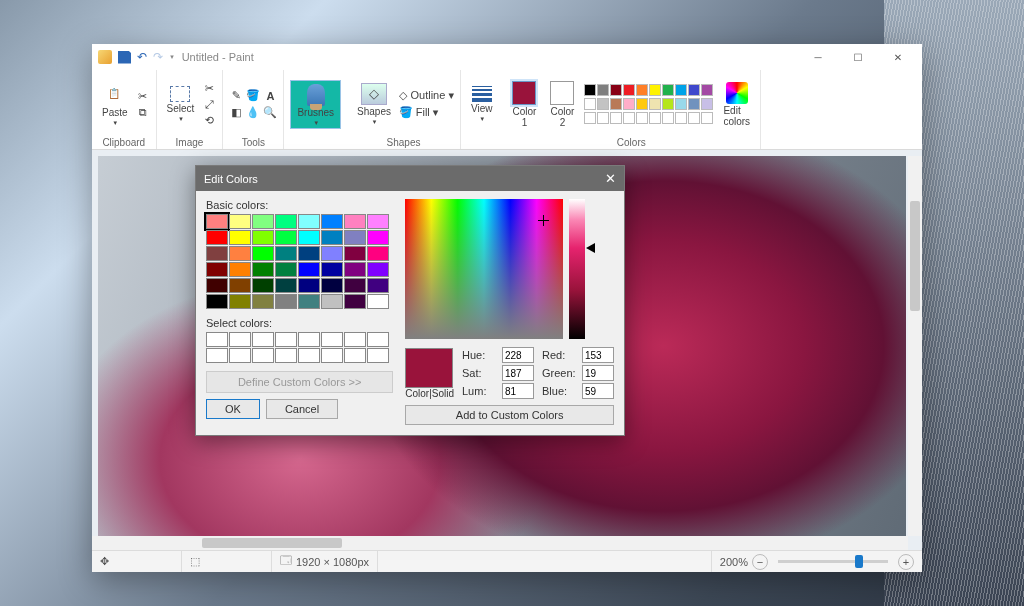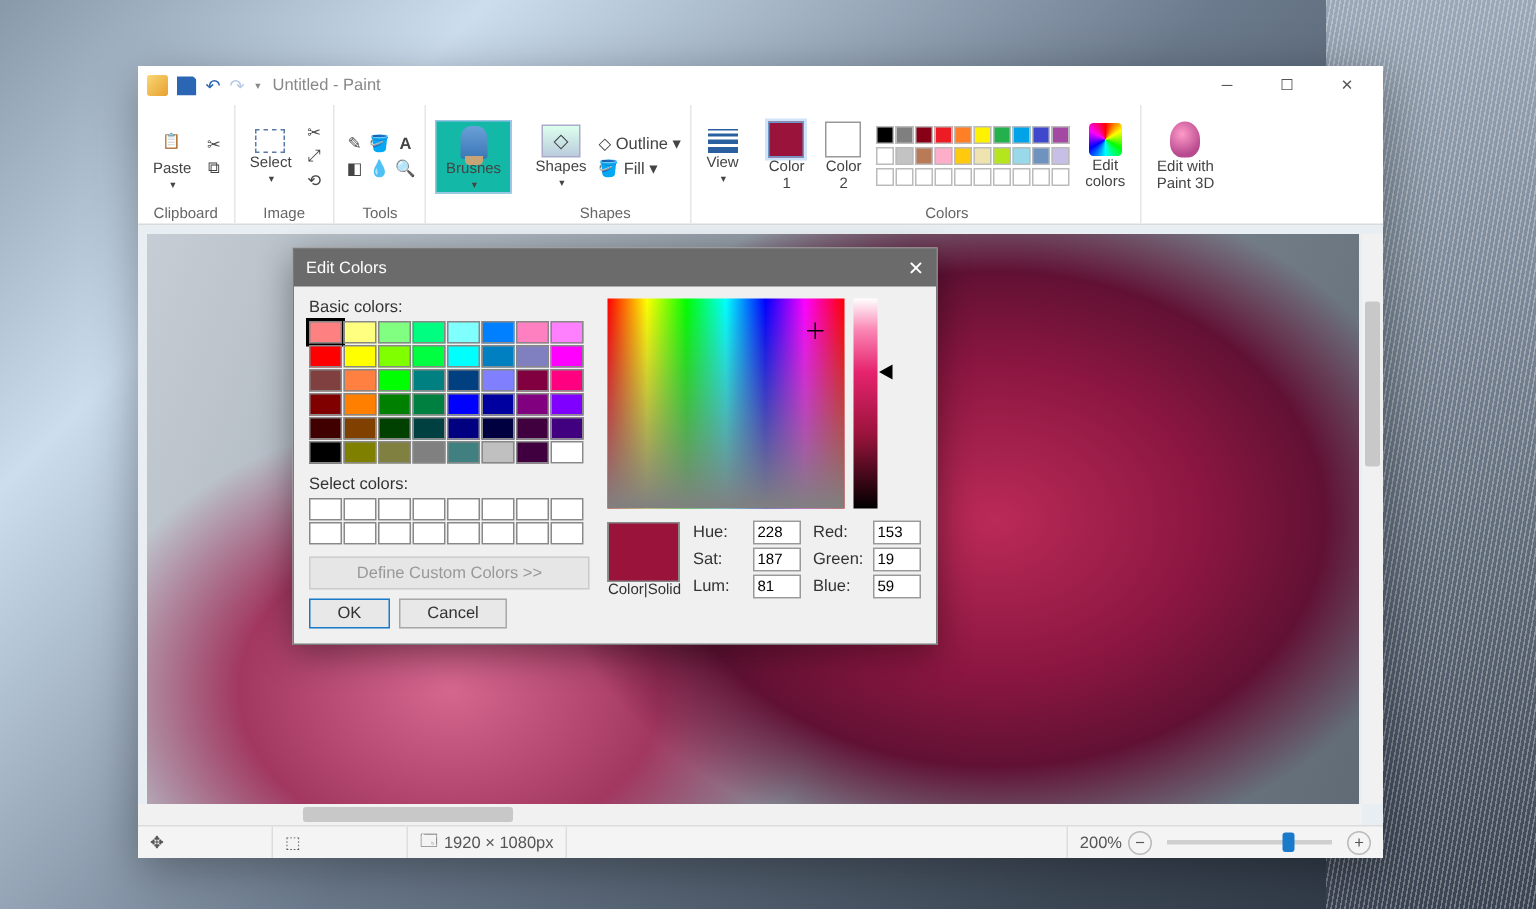--- a/index.html
+++ b/index.html
@@ -263,37 +263,27 @@
               <div class="palette-cell" style="background: rgb(255, 255, 255);"></div>
               <div class="palette-cell" style="background: rgb(255, 255, 255);"></div>
               <div class="palette-cell" style="background: rgb(255, 255, 255);"></div>
               <div class="palette-cell" style="background: rgb(255, 255, 255);"></div>
               <div class="palette-cell" style="background: rgb(255, 255, 255);"></div>
               <div class="palette-cell" style="background: rgb(255, 255, 255);"></div>
             </div>
           </div>
         <div class="vbtn">
           <div class="editcolors-icon"></div>
-          <span style="white-space:pre;text-align:center">Edit
+          <span style="white-space:pre;">Edit
 colors</span>
         </div>
       </div>
       <div class="group-label">Colors</div>
     </div>
 
-    <div class="group" style="border-right:none">
-      <div class="group-body">
-        <div class="vbtn">
-          <div class="paint3d-icon"></div>
-          <span style="white-space:pre;text-align:center">Edit with
-Paint 3D</span>
-        </div>
-      </div>
-      <div class="group-label">&nbsp;</div>
-    </div>
   </div>
 
   <div class="canvas-area">
     <div class="canvas-img"></div>
     <div class="vscroll"></div>
     <div class="hscroll"></div>
   </div>
 
   <div class="statusbar">
     <div class="status-sect">
@@ -452,15 +442,16 @@
           <div class="field-row">
               <span class="field-lbl">Green:</span>
               <input class="field-in" value="19" style="">
             </div>
           <div class="field-row">
               <span class="field-lbl">Blue:</span>
               <input class="field-in" value="59" style="">
             </div>
         </div>
       </div>
+      <div class="add-custom-btn">Add to Custom Colors</div>
     </div>
   </div>
 </div>
 
 </body></html>

